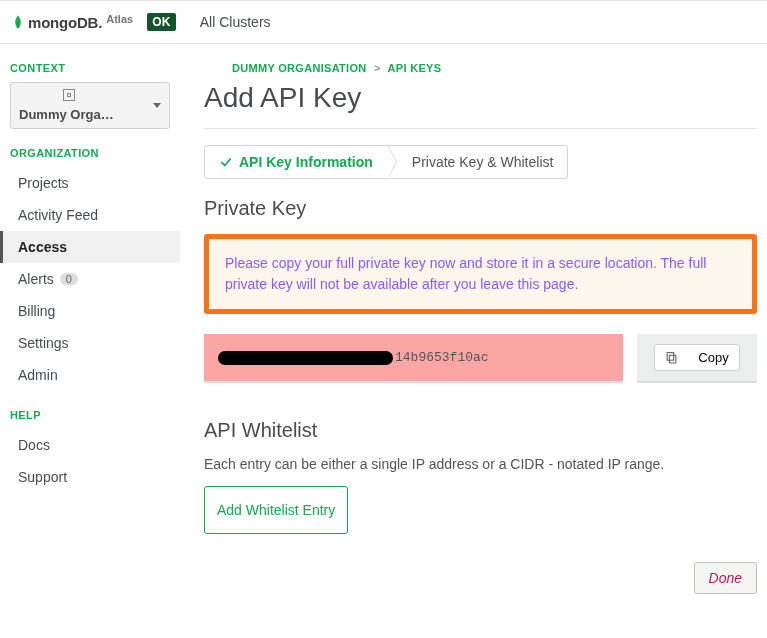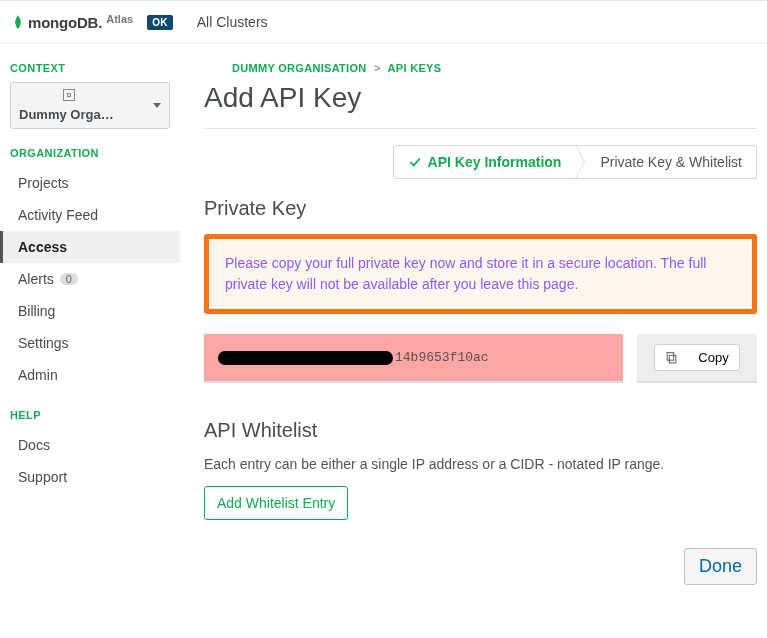--- a/index.html
+++ b/index.html
@@ -4,60 +4,60 @@
 <style>
   * { box-sizing: border-box; margin: 0; padding: 0; }
   body { font-family: -apple-system, BlinkMacSystemFont, "Segoe UI", Helvetica, Arial, sans-serif; font-size: 14px; color: #464c4f; background: #fff; }
   .page { display: flex; flex-direction: column; width: 767px; }
   .topbar { display: flex; align-items: center; height: 44px; padding: 0 10px; border-top: 1px solid #e7e7e7; border-bottom: 1px solid #e7e7e7; gap: 14px; }
   .logo { display: flex; align-items: center; gap: 2px; font-weight: 600; color: #3f3f3f; }
   .logo-leaf { width: 16px; height: 22px; }
   .logo-text { font-size: 15px; letter-spacing: -0.2px; }
   .logo-text b { font-weight: 700; }
   .logo-sub { font-size: 11px; color: #777; margin-left: 2px; position: relative; top: -3px; }
-  .badge-ok { background: #0c4a6e; color: #fff; font-size: 10px; font-weight: 700; padding: 2px 5px; border-radius: 2px; letter-spacing: 0.3px; }
+  .badge-ok { background: #14532d; color: #fff; font-size: 12px; font-weight: 700; padding: 2px 5px; border-radius: 2px; letter-spacing: 0.3px; }
   .top-link { color: #464c4f; font-size: 14px; margin-left: 10px; }
   .body { display: flex; }
   .sidebar { width: 180px; padding: 18px 0 0 0; }
   .side-heading { font-size: 11px; font-weight: 700; letter-spacing: 0.4px; color: #13aa52; padding: 0 10px 8px 10px; }
   .context-select { margin: 0 10px 18px 10px; display: flex; align-items: center; justify-content: space-between; border: 1px solid #d0d0d0; background: #f4f4f4; border-radius: 3px; padding: 6px 8px; font-size: 13px; cursor: pointer; }
   .context-select .ctx-left { display: flex; align-items: center; gap: 6px; overflow: hidden; flex-direction: column; }
   .ctx-icon { width: 12px; height: 12px; border: 1px solid #888; display: inline-block; position: relative; }
   .ctx-icon::before { content:""; position: absolute; left:3px; right:3px; top:3px; bottom:3px; border:1px solid #888; }
   .ctx-label { white-space: nowrap; overflow: hidden; text-overflow: ellipsis; max-width: 100px; font-weight: 600; }
   .caret-down { width: 0; height: 0; border-left: 4px solid transparent; border-right: 4px solid transparent; border-top: 5px solid #666; }
   .nav-item { padding: 8px 18px; font-size: 14px; color: #464c4f; cursor: pointer; display: flex; align-items: center; gap: 6px; }
   .nav-item.active { background: #f0f0f0; font-weight: 700; color: #222; border-left: 3px solid #555; padding-left: 15px; }
   .count-badge { background: #ddd; color: #666; border-radius: 8px; padding: 0 6px; font-size: 11px; min-width: 16px; text-align: center; }
   .spacer18 { height: 18px; }
   .main { flex: 1; padding: 18px 10px 20px 24px; }
   .breadcrumb { font-size: 11px; font-weight: 700; color: #13aa52; letter-spacing: 0.3px; padding-left: 28px; }
   .breadcrumb .sep { color: #999; margin: 0 4px; }
   h1 { font-size: 28px; font-weight: 500; color: #464c4f; margin-top: 8px; }
   .hr { border-bottom: 1px solid #e4e4e4; margin: 14px 0 16px 0; }
-  .steps { display: flex; align-items: center; margin-bottom: 18px; gap: 0; justify-content: flex-end; }
+  .steps { display: flex; align-items: center; margin-bottom: 18px; gap: 0; }
   .step { border: 1px solid #d5d5d5; background: #fff; padding: 8px 14px; font-size: 14px; color: #555; position: relative; display: flex; align-items: center; gap: 6px; }
   .step:first-child { border-radius: 3px 0 0 3px; }
   .step:last-child { border-radius: 0 3px 3px 0; border-left: none; padding-left: 24px; }
   .step.active { color: #13aa52; font-weight: 600; }
   .step-arrow { position: absolute; right: -9px; top: 50%; transform: translateY(-50%); width: 0; height: 0; border-top: 18px solid transparent; border-bottom: 18px solid transparent; border-left: 9px solid #fff; z-index: 2; }
   .step-arrow-border { position: absolute; right: -10px; top: 50%; transform: translateY(-50%); width: 0; height: 0; border-top: 19px solid transparent; border-bottom: 19px solid transparent; border-left: 10px solid #d5d5d5; z-index: 1; }
   .check-icon { width: 14px; height: 14px; }
   h2 { font-size: 20px; font-weight: 400; color: #464c4f; margin: 4px 0 14px 0; }
   .warning { border: 5px solid #f97316; background: #fdf6ed; color: #8b5cf6; padding: 14px 16px; border-radius: 3px; font-size: 14px; line-height: 1.5; margin-bottom: 20px; }
   .key-row { display: flex; gap: 14px; align-items: stretch; margin-bottom: 36px; }
   .key-display { flex: 1; background: #fca5a5; padding: 16px 14px; font-family: "Courier New", monospace; font-size: 13px; color: #555; display: flex; align-items: center; border-bottom: 2px solid #ddd; }
   .redact { display: inline-block; width: 175px; height: 14px; background: #000; border-radius: 7px; margin-right: 2px; }
   .copy-col { width: 120px; background: #eceeee; display: flex; align-items: center; justify-content: center; border-bottom: 2px solid #ddd; }
   .copy-btn { background: #fff; border: 1px solid #d0d0d0; border-radius: 3px; padding: 5px 10px; font-size: 13px; display: flex; align-items: center; gap: 20px; cursor: pointer; }
   .copy-icon { width: 13px; height: 13px; }
   .desc { font-size: 14px; color: #555; margin: 8px 0 14px 0; }
-  .btn-outline-green { border: 1px solid #13aa52; color: #13aa52; background: #fff; padding: 8px 12px; font-size: 14px; border-radius: 3px; cursor: pointer; }
+  .btn-outline-green { border: 1px solid #13aa52; color: #13aa52; background: #fff; padding: 15px 12px; font-size: 14px; border-radius: 3px; cursor: pointer; }
   .footer-row { display: flex; justify-content: flex-end; margin-top: 28px; }
-  .btn-done { border: 1px solid #bfbfbf; background: #f5f5f4; color: #0369a1; padding: 7px 14px; font-size: 18px; border-radius: 3px; cursor: pointer; }
+  .btn-done { border: 1px solid #bfbfbf; background: #f5f5f4; color: #be185d; padding: 7px 14px; font-size: 14px; border-radius: 3px; cursor: pointer; font-style: italic; }
 </style>
 </head>
 <body>
 
 <div class="page">
   <div class="topbar">
     <div class="logo">
       <svg class="logo-leaf" viewBox="0 0 24 24">
           <path fill="#13aa52" d="M12 2 C8 8 6 12 10 20 L12 22 L14 20 C18 12 16 8 12 2 Z"></path>
         </svg>

